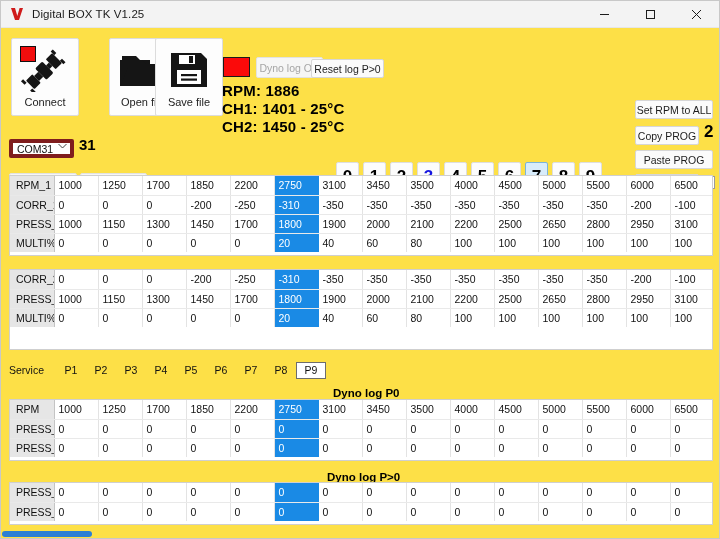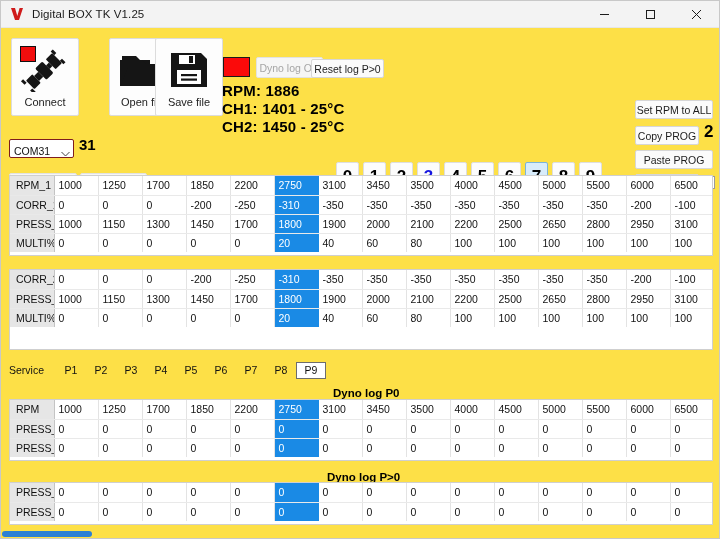--- a/index.html
+++ b/index.html
@@ -64,22 +64,22 @@
   #dyno-log-on{position:absolute;left:255px;top:29px;width:67px;height:21px;}
   #reset-log{position:absolute;left:310px;top:31px;width:73px;height:19px;}
 
   .readout{position:absolute;left:221px;font-weight:bold;font-size:15px;color:#000;letter-spacing:.2px;}
   #rpm-readout{top:54px;}
   #ch1-readout{top:72px;}
   #ch2-readout{top:90px;}
 
   .combo{
     position:absolute;left:8px;top:111px;width:65px;height:19px;
-    background:#fff;border:1px solid #7f1d1d;border-radius:2px;
-    font-size:10.5px;color:#111;display:flex;align-items:flex-end;box-sizing:border-box;
+    background:#fff;border:4px solid #7f1d1d;border-radius:2px;
+    font-size:10.5px;color:#111;display:flex;align-items:flex-start;box-sizing:border-box;
   }
   .combo .cv{padding-left:4px;flex:1;}
   .combo .carat{width:16px;display:flex;align-items:center;justify-content:center;}
   #com-number{position:absolute;left:78px;top:108px;font-size:15px;font-weight:bold;color:#000;}
 
   #btn-download{position:absolute;left:8px;top:145px;width:68px;height:19px;}
   #btn-send{position:absolute;left:79px;top:145px;width:67px;height:19px;}
   #box-serial{position:absolute;left:150px;top:146px;font-size:11.5px;font-weight:bold;color:#111;}
 
   

